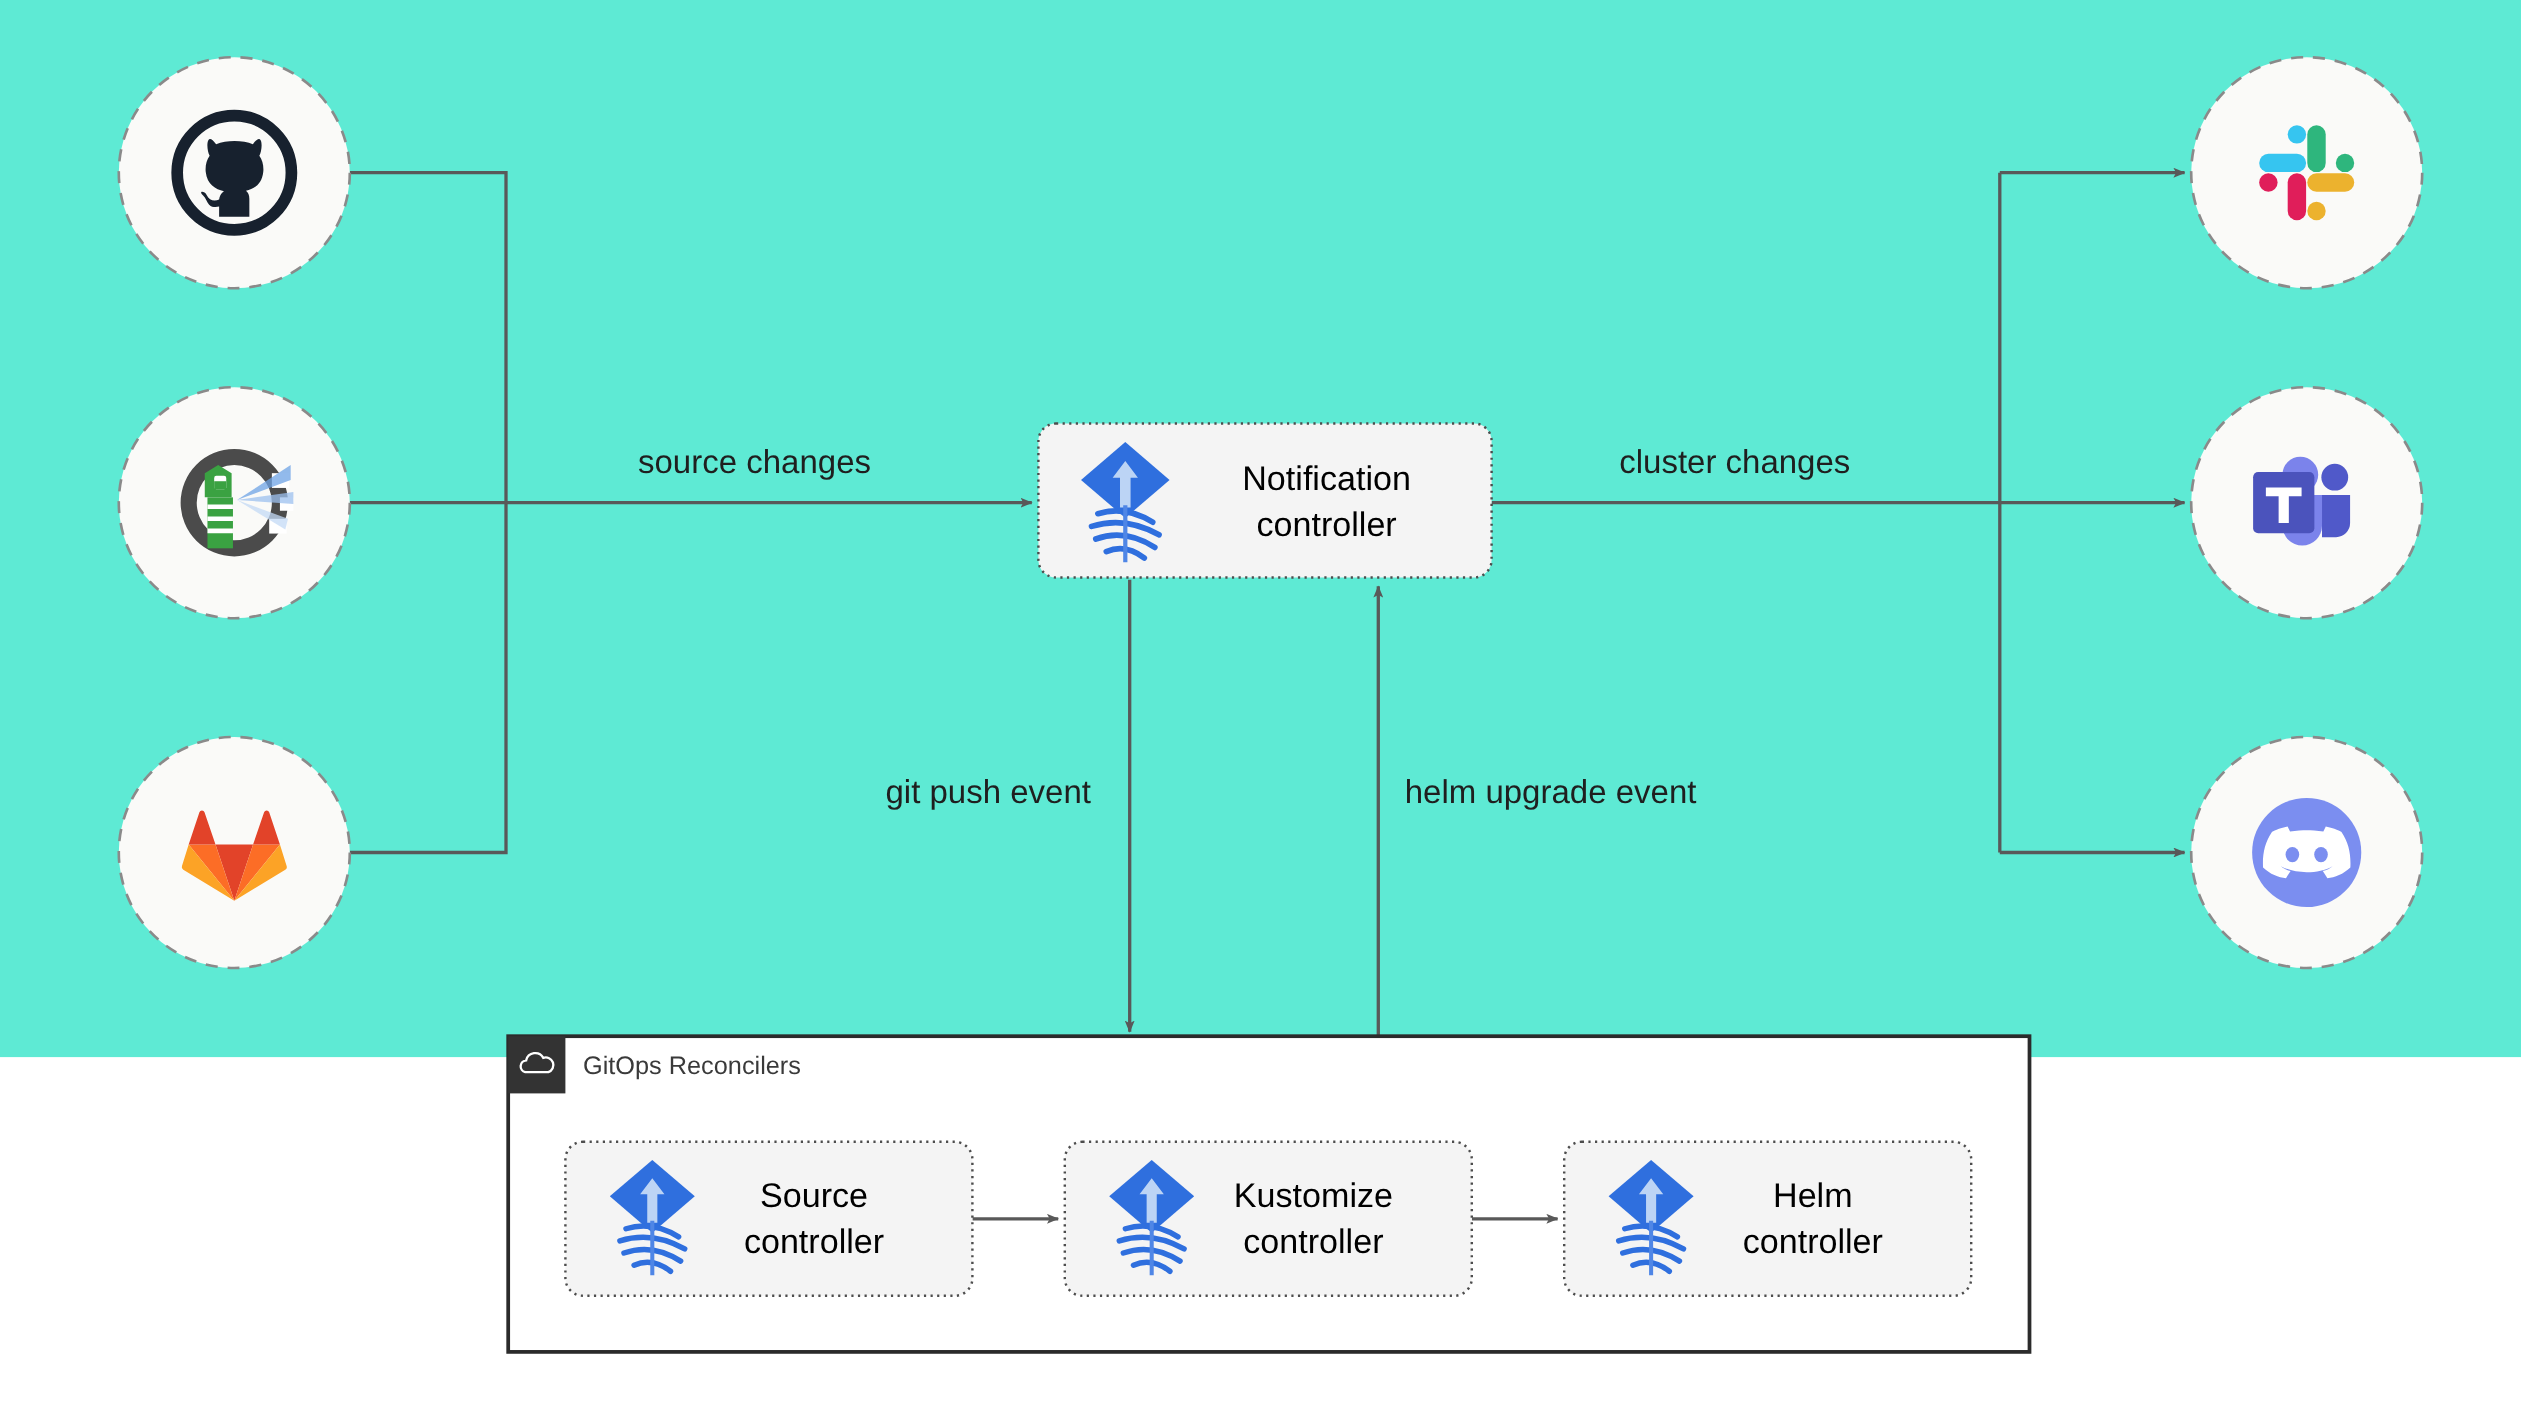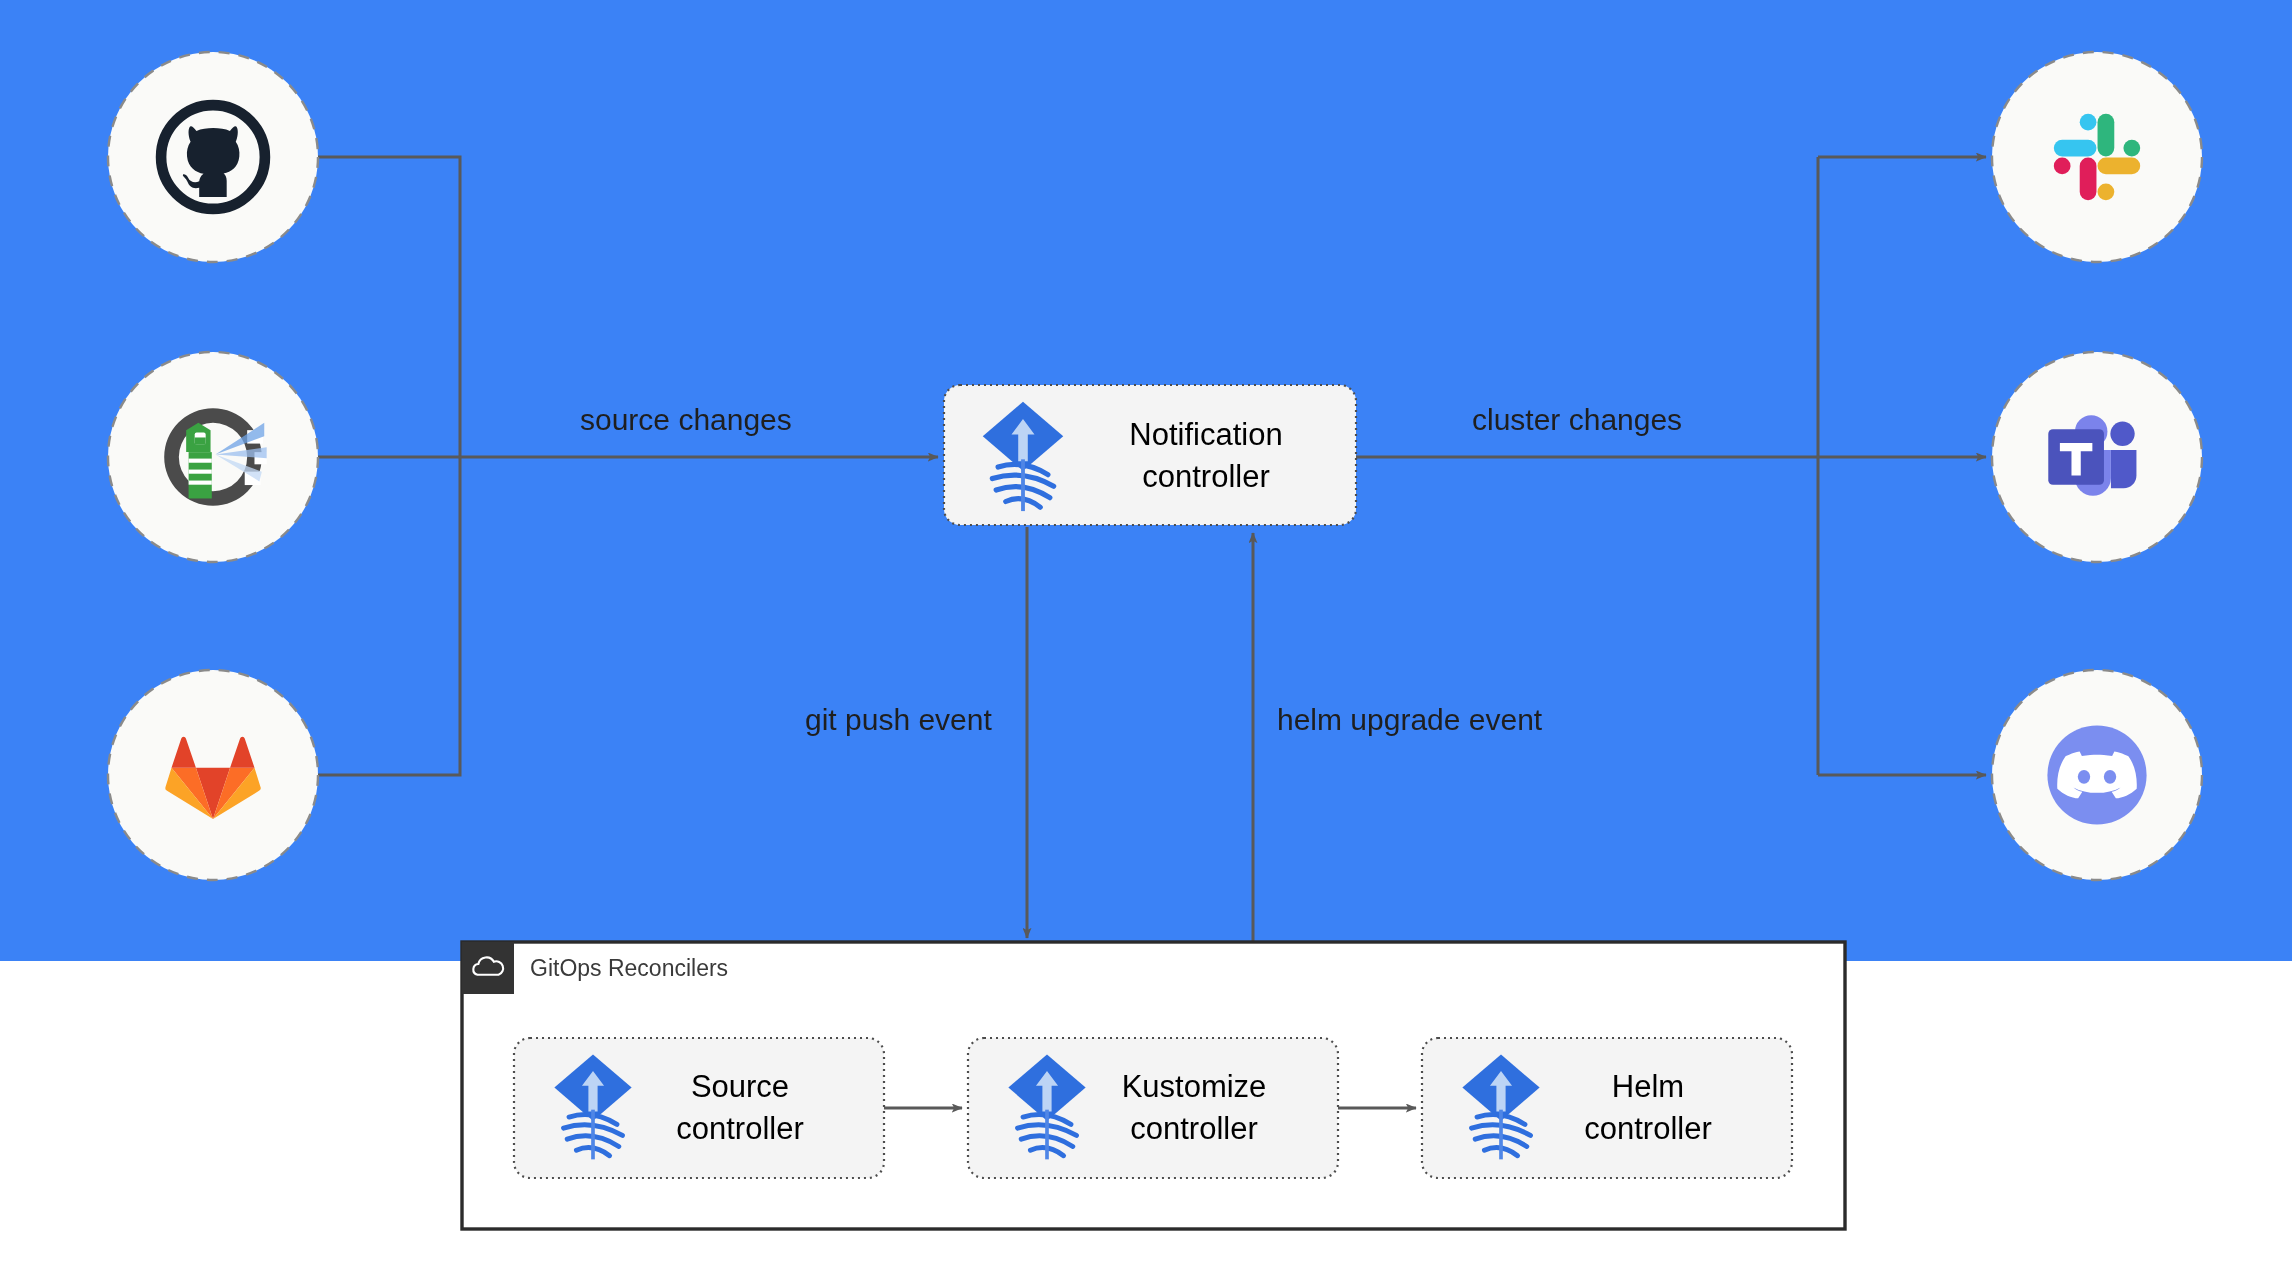--- a/index.html
+++ b/index.html
@@ -10,21 +10,21 @@
   body {
     width: 2292px;
     height: 1284px;
     overflow: hidden;
     font-family: "Liberation Sans", sans-serif;
   }
   #diagram-root {
     position: relative;
     width: 2292px;
     height: 961px;
-    background: #3b82f6;
+    background: #5eead4;
   }
   svg.canvas {
     position: absolute;
     top: 0;
     left: 0;
     width: 2292px;
     height: 1284px;
   }
   .edge-label {
     font-family: "Liberation Sans", sans-serif;

